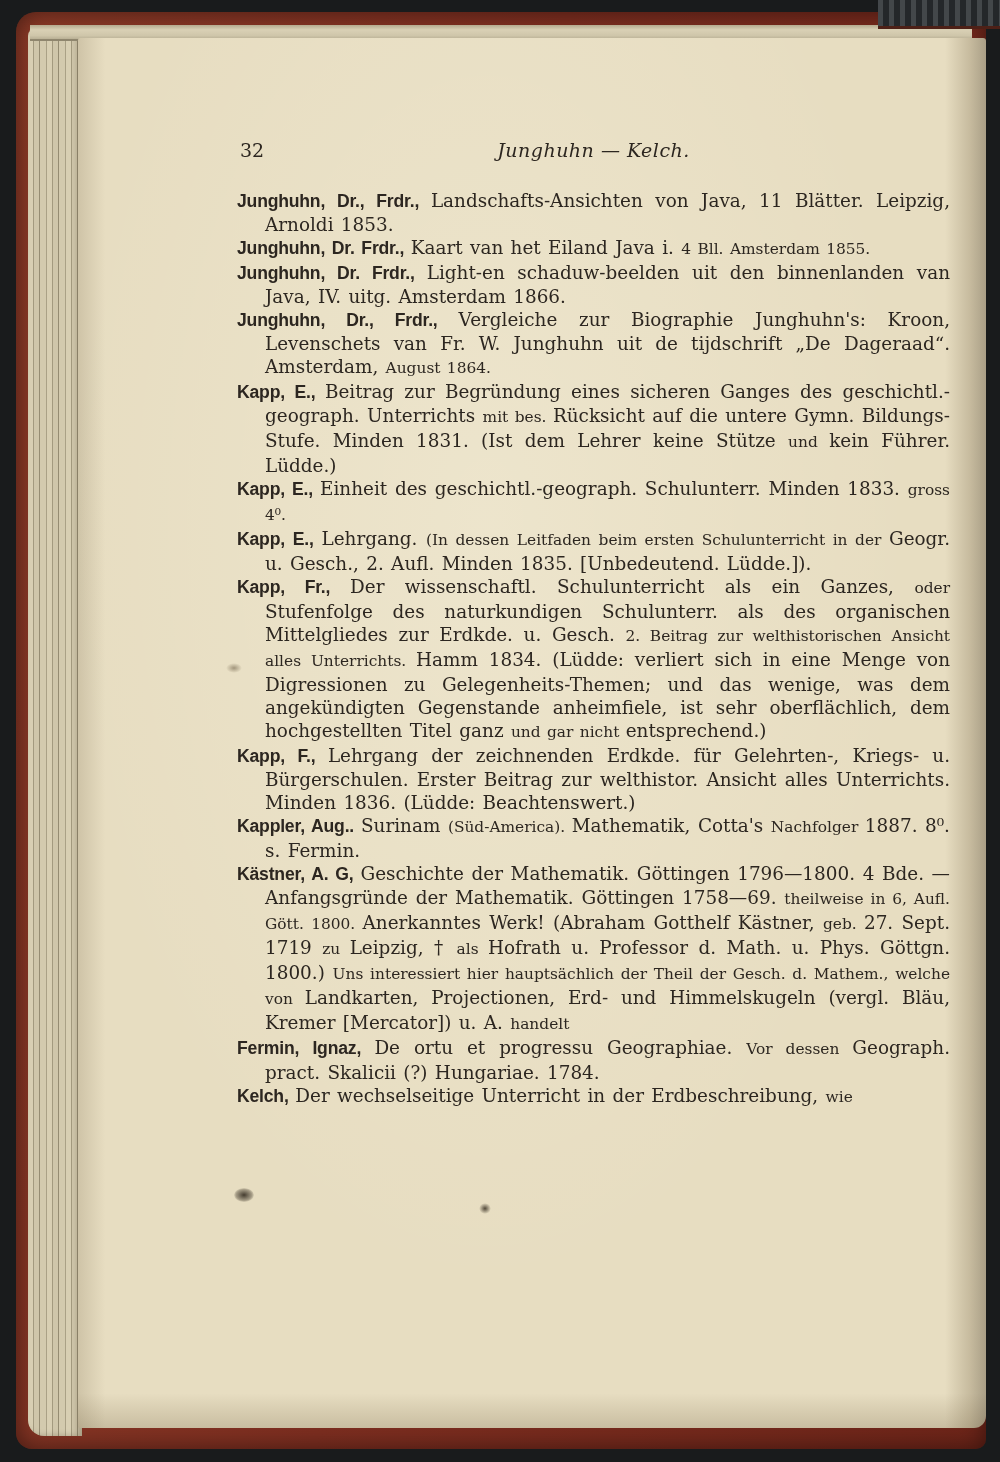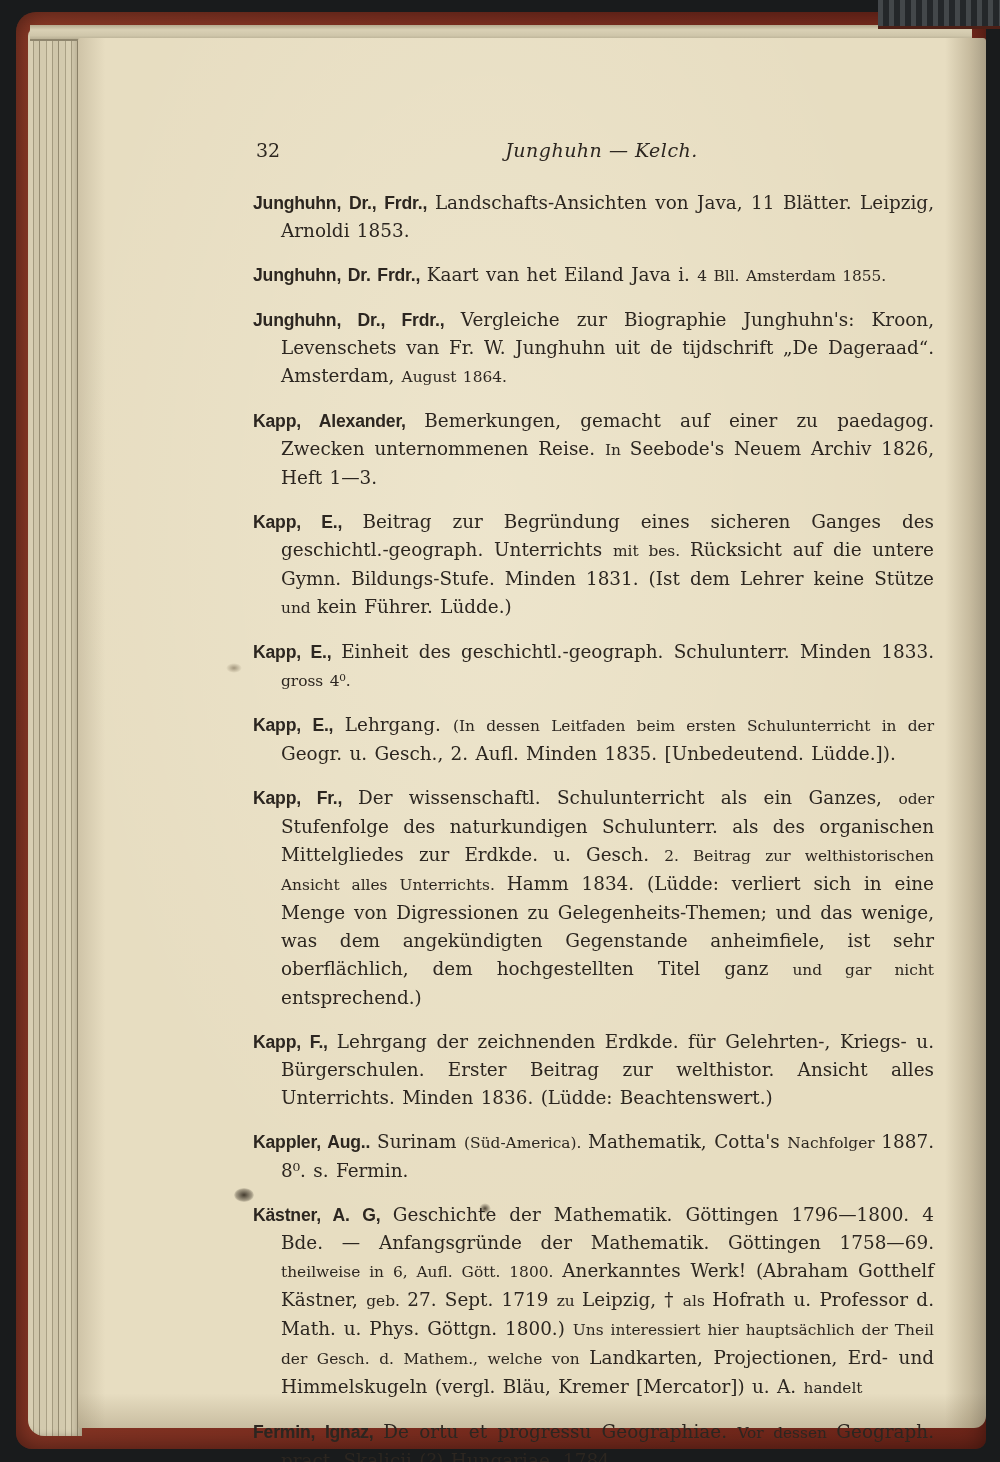--- a/index.html
+++ b/index.html
@@ -57,29 +57,29 @@
     border-radius:2px 3px 12px 2px;
   }
 
   .text-block {
     position:absolute; left:237px; top:138px; width:713px;
     color:#2c2620;
   }
 
   .page-head {
     display:flex; align-items:baseline; position:relative;
-    font-size:19px; line-height:24px;margin-left:16px;
+    font-size:19px; line-height:24px;
   }
   .page-num { position:absolute; left:3px; }
   .running-title { flex:1; text-align:center; letter-spacing:.5px;font-style:italic; }
 
   .entries { margin-top:27px; }
   .entry {
-    margin:16px;
-    font-size:18.4px; line-height:28px;
+    margin:0;
+    font-size:18.4px; line-height:23px;
     text-align:justify;
     padding-left:28px; text-indent:-28px;
     word-spacing:1.5px;
     hyphens:auto;
   }
   .entry .lead {
     font-family:"Liberation Sans","DejaVu Sans",sans-serif;
     font-weight:700; font-size:17.6px; letter-spacing:-.2px;
     word-spacing:2px;
   }
@@ -103,28 +103,29 @@
 <div class="headband"></div>
 
 <div class="text-block">
   <div class="page-head">
     <span class="page-num">32</span>
     <span class="running-title">Junghuhn — Kelch.</span>
   </div>
   <div class="entries">
       <p class="entry"><span class="lead">Junghuhn, Dr., Frdr., </span><span class="body-seg">Landschafts-Ansichten von Java, 11 Blätter. Leipzig, Arnoldi 1853.</span></p>
       <p class="entry"><span class="lead">Junghuhn, Dr. Frdr., </span><span class="body-seg">Kaart van het Eiland Java i. </span><span class="sm">4 Bll. Amsterdam 1855.</span></p>
+      <p class="entry"><span class="lead">Junghuhn, Dr. Frdr., </span><span class="body-seg">Light-en schaduw-beelden uit den binnenlanden van Java, IV. uitg. Amsterdam 1866.</span></p>
       <p class="entry"><span class="lead">Junghuhn, Dr., Frdr., </span><span class="body-seg">Vergleiche zur Biographie Junghuhn's: Kroon, Levenschets van Fr. W. Junghuhn uit de tijdschrift „De Dageraad“. Amsterdam, </span><span class="sm">August 1864.</span></p>
-      <p class="entry"><span class="lead">Kapp, Alexander, </span><span class="body-seg">Bemerkungen, gemacht auf einer zu paedagog. Zwecken unternommenen Reise. </span><span class="sm">In </span><span class="body-seg">Seebode's Neuem Archiv 1826, Heft 1—3.</span></p>
       <p class="entry"><span class="lead">Kapp, E., </span><span class="body-seg">Beitrag zur Begründung eines sicheren Ganges des geschichtl.-geograph. Unterrichts </span><span class="sm">mit bes. </span><span class="body-seg">Rücksicht auf die untere Gymn. Bildungs-Stufe. Minden 1831. (Ist dem Lehrer keine Stütze </span><span class="sm">und </span><span class="body-seg">kein Führer. Lüdde.)</span></p>
       <p class="entry"><span class="lead">Kapp, E., </span><span class="body-seg">Einheit des geschichtl.-geograph. Schulunterr. Minden 1833. </span><span class="sm">gross 4⁰.</span></p>
       <p class="entry"><span class="lead">Kapp, E., </span><span class="body-seg">Lehrgang. </span><span class="sm">(In dessen Leitfaden beim ersten Schulunterricht in der </span><span class="body-seg">Geogr. u. Gesch., 2. Aufl. Minden 1835. [Unbedeutend. Lüdde.]).</span></p>
       <p class="entry"><span class="lead">Kapp, Fr., </span><span class="body-seg">Der wissenschaftl. Schulunterricht als ein Ganzes, </span><span class="sm">oder </span><span class="body-seg">Stufenfolge des naturkundigen Schulunterr. als des organischen Mittelgliedes zur Erdkde. u. Gesch. </span><span class="sm">2. Beitrag zur welthistorischen Ansicht alles Unterrichts. </span><span class="body-seg">Hamm 1834. (Lüdde: verliert sich in eine Menge von Digressionen zu Gelegenheits-Themen; und das wenige, was dem angekündigten Gegenstande anheimfiele, ist sehr oberflächlich, dem hochgestellten Titel ganz </span><span class="sm">und gar nicht </span><span class="body-seg">entsprechend.)</span></p>
       <p class="entry"><span class="lead">Kapp, F., </span><span class="body-seg">Lehrgang der zeichnenden Erdkde. für Gelehrten-, Kriegs- u. Bürgerschulen. Erster Beitrag zur welthistor. Ansicht alles Unterrichts. Minden 1836. (Lüdde: Beachtenswert.)</span></p>
       <p class="entry"><span class="lead">Kappler, Aug.. </span><span class="body-seg">Surinam </span><span class="sm">(Süd-America). </span><span class="body-seg">Mathematik, Cotta's </span><span class="sm">Nachfolger </span><span class="body-seg">1887. 8⁰. s. Fermin.</span></p>
       <p class="entry"><span class="lead">Kästner, A. G, </span><span class="body-seg">Geschichte der Mathematik. Göttingen 1796—1800. 4 Bde. — Anfangsgründe der Mathematik. Göttingen 1758—69. </span><span class="sm">theilweise in 6, Aufl. Gött. 1800. </span><span class="body-seg">Anerkanntes Werk! (Abraham Gotthelf Kästner, </span><span class="sm">geb. </span><span class="body-seg">27. Sept. 1719 </span><span class="sm">zu </span><span class="body-seg">Leipzig, † </span><span class="sm">als </span><span class="body-seg">Hofrath u. Professor d. Math. u. Phys. Göttgn. 1800.) </span><span class="sm">Uns interessiert hier hauptsächlich der Theil der Gesch. d. Mathem., welche von </span><span class="body-seg">Landkarten, Projectionen, Erd- und Himmelskugeln (vergl. Bläu, Kremer [Mercator]) u. A. </span><span class="sm">handelt</span></p>
       <p class="entry"><span class="lead">Fermin, Ignaz, </span><span class="body-seg">De ortu et progressu Geographiae. </span><span class="sm">Vor dessen </span><span class="body-seg">Geograph. pract. Skalicii (?) Hungariae. 1784.</span></p>
+      <p class="entry"><span class="lead">Kelch, </span><span class="body-seg">Der wechselseitige Unterricht in der Erdbeschreibung, </span><span class="sm">wie</span></p>
     </div>
 </div>
 
 <div class="ink-spot spot-a"></div>
 <div class="ink-spot spot-b"></div>
 <div class="ink-spot spot-c"></div>
 
 </body></html>

